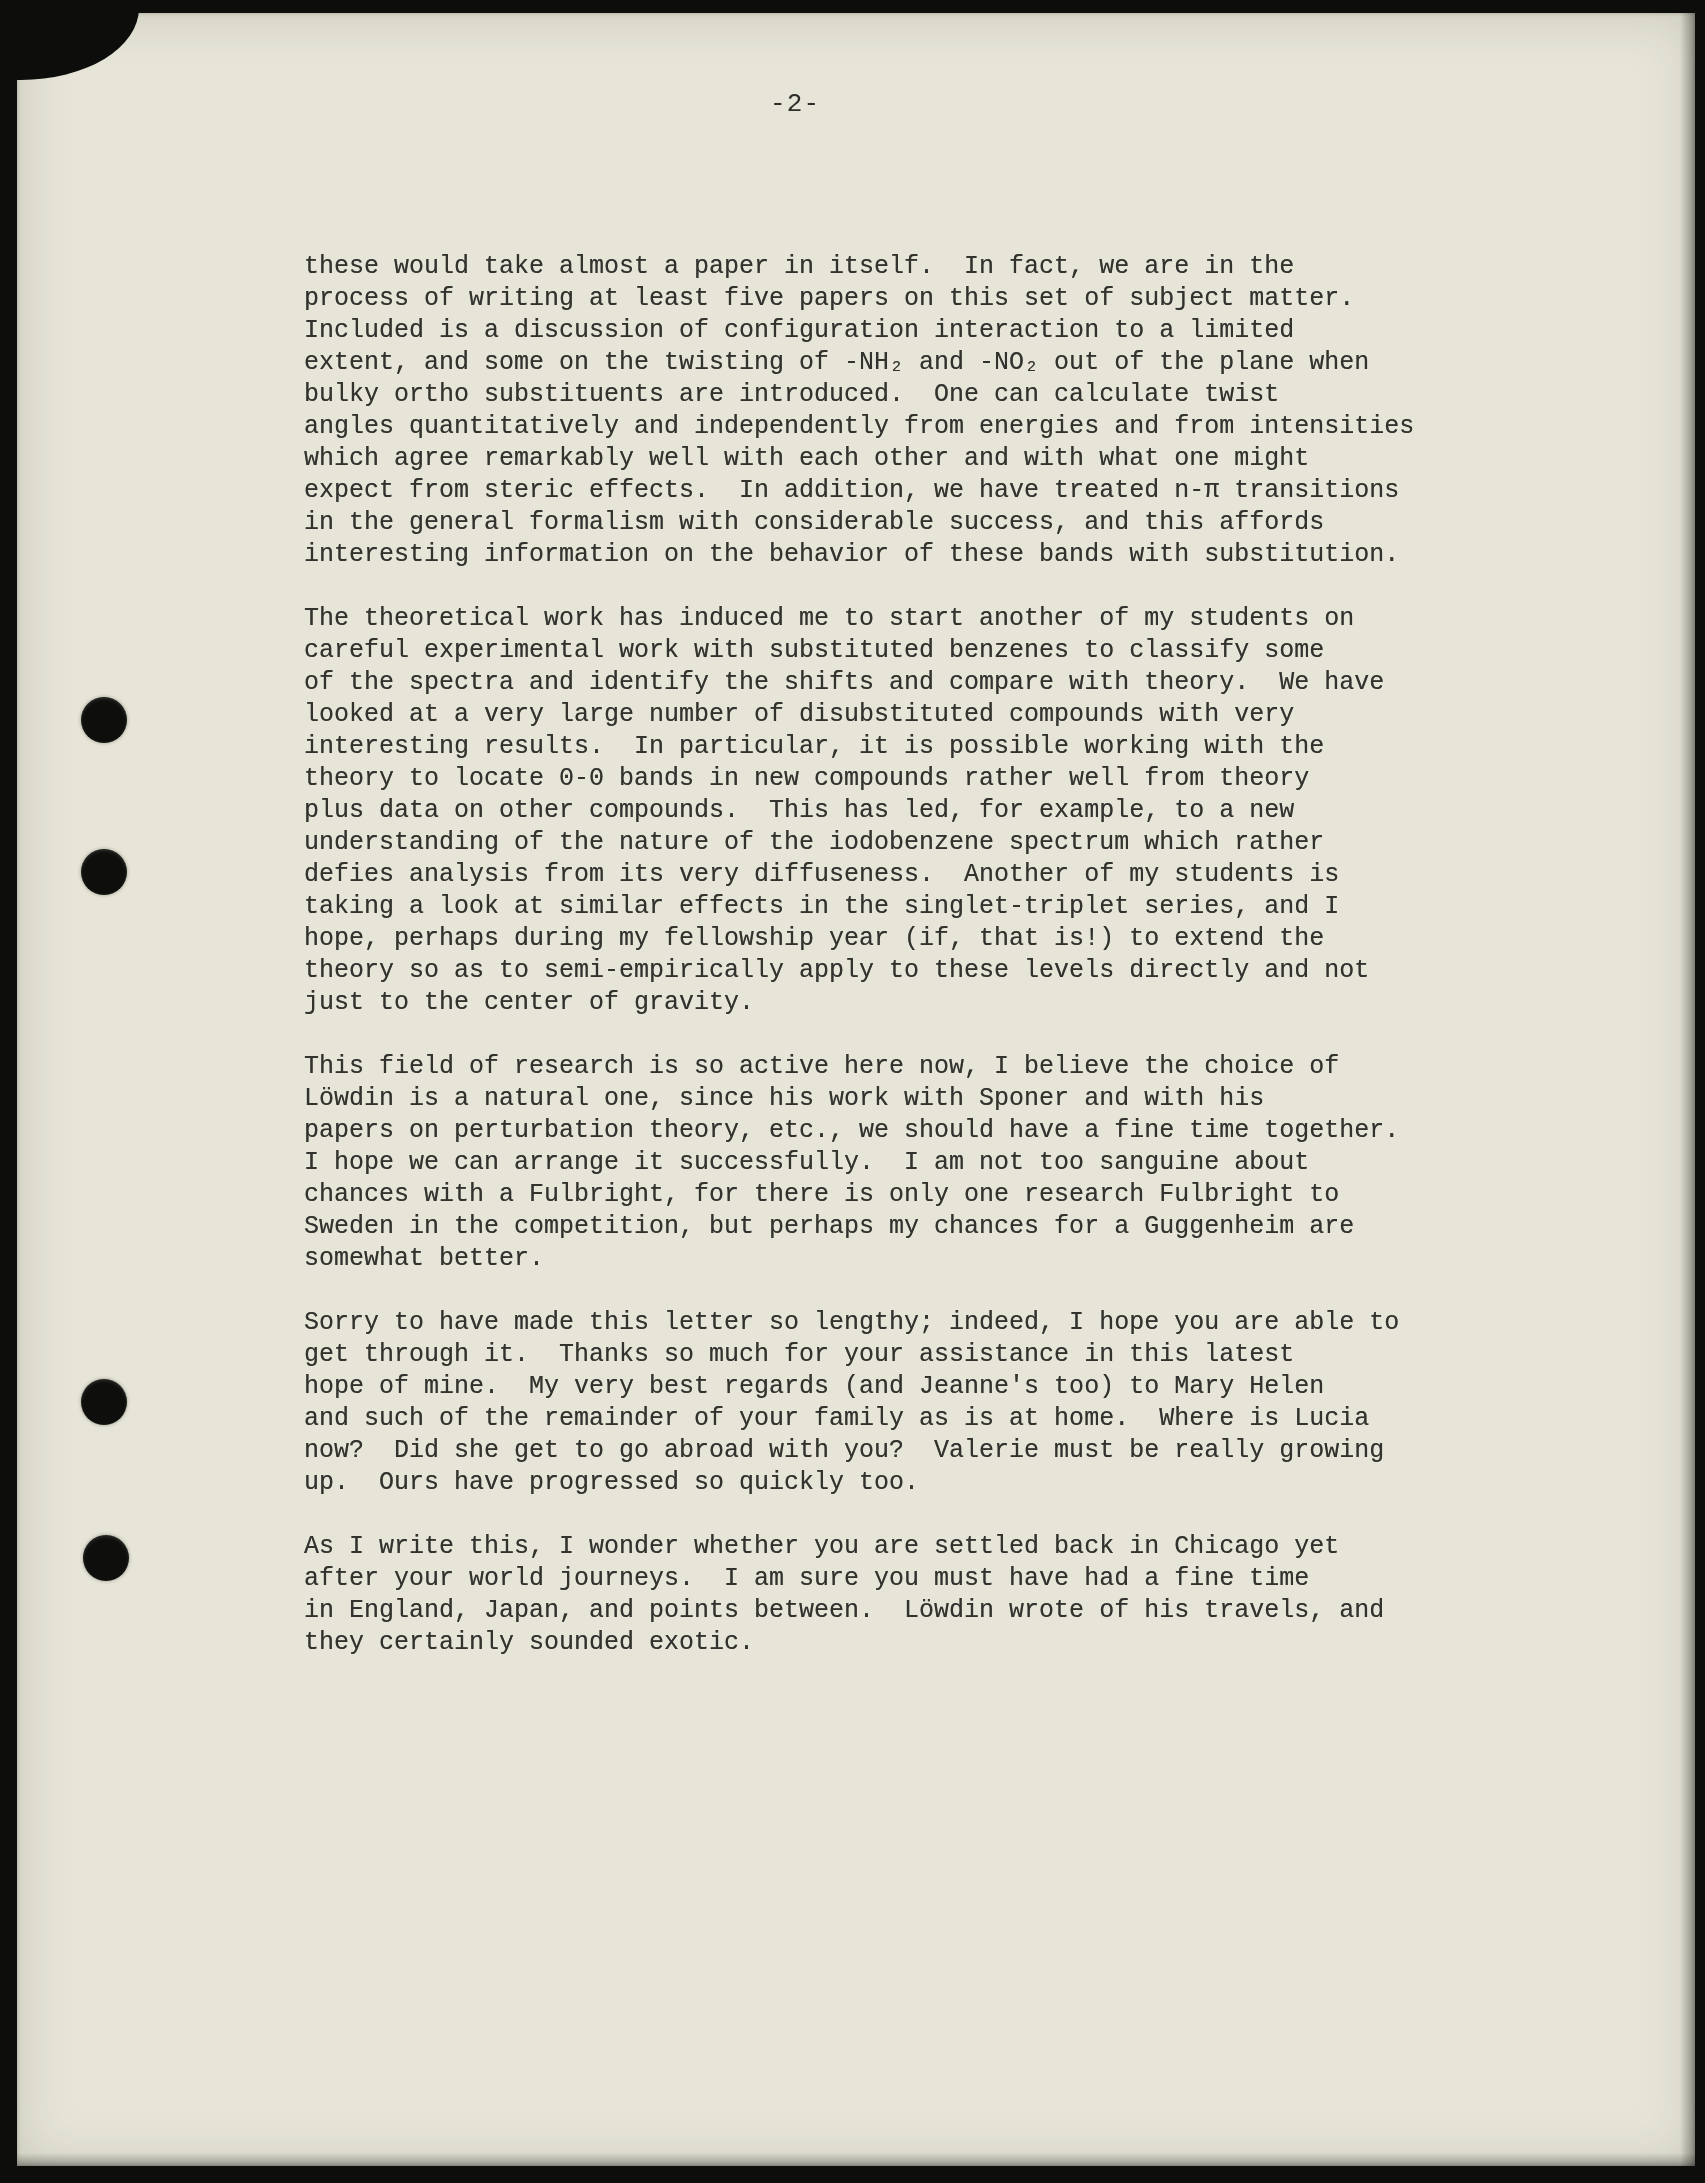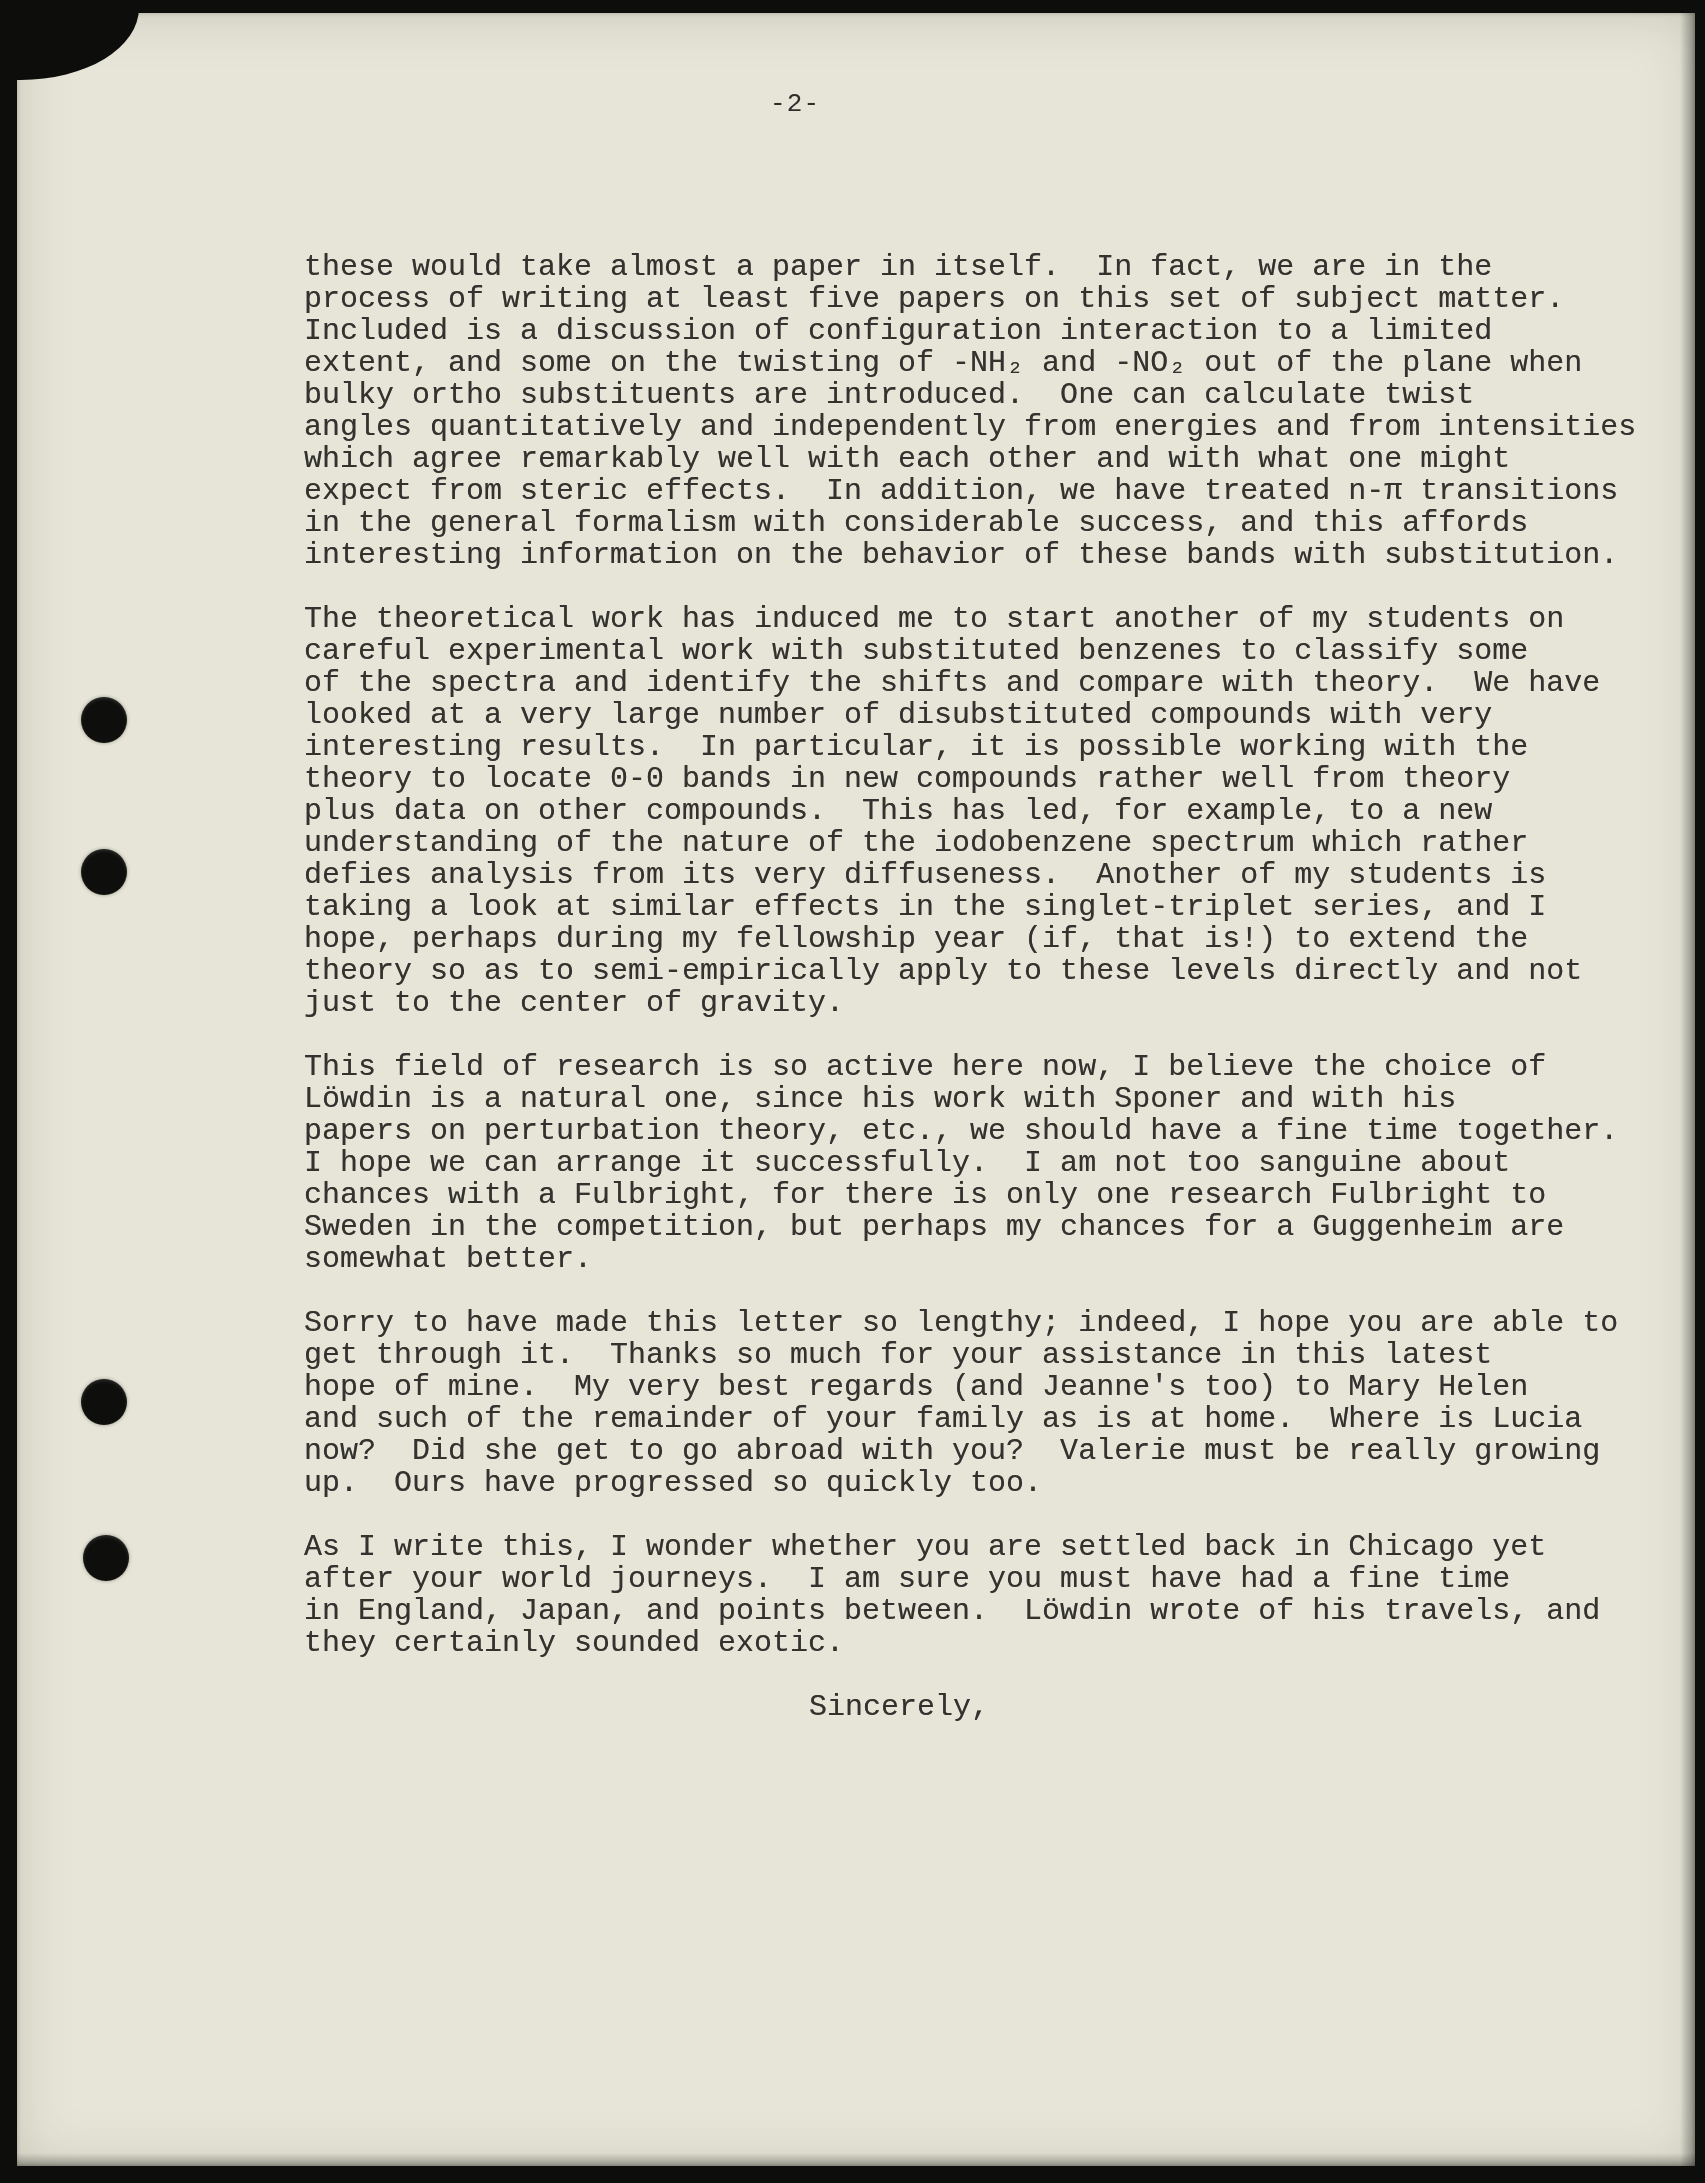--- a/index.html
+++ b/index.html
@@ -74,21 +74,21 @@
     color: #2e2d2a;
     letter-spacing: 1.2px;
     z-index: 5;
   }
   .letter-content {
     position: absolute;
     top: 251px;
     left: 304px;
     width: 1202px;
     color: #33322e;
-    font-size: 30px;
+    font-size: 25px;
     line-height: 32px;
     z-index: 5;
     text-shadow: 0 0 0.6px rgba(50,48,44,0.55);
   }
   .para {
     margin: 0 0 32px 0;
     white-space: pre;
   }
   .closing {
     margin: 32px 0 0 0;
@@ -148,16 +148,15 @@
     <p class="para">Sorry to have made this letter so lengthy; indeed, I hope you are able to
 get through it.  Thanks so much for your assistance in this latest
 hope of mine.  My very best regards (and Jeanne's too) to Mary Helen
 and such of the remainder of your family as is at home.  Where is Lucia
 now?  Did she get to go abroad with you?  Valerie must be really growing
 up.  Ours have progressed so quickly too.</p>
     <p class="para">As I write this, I wonder whether you are settled back in Chicago yet
 after your world journeys.  I am sure you must have had a fine time
 in England, Japan, and points between.  Löwdin wrote of his travels, and
 they certainly sounded exotic.</p>
-    <p class="closing">Sincerely,</p>
   </div>
 </div>
 
 
 </body></html>

